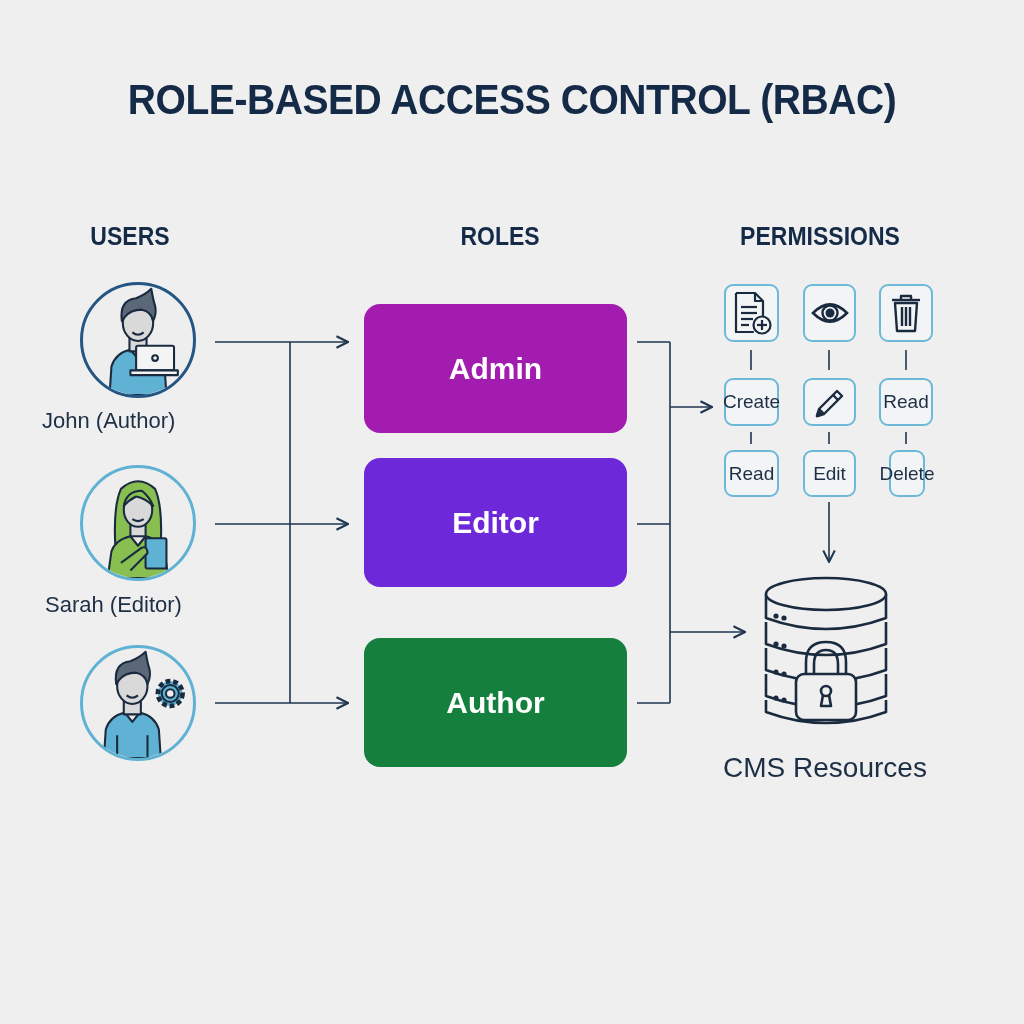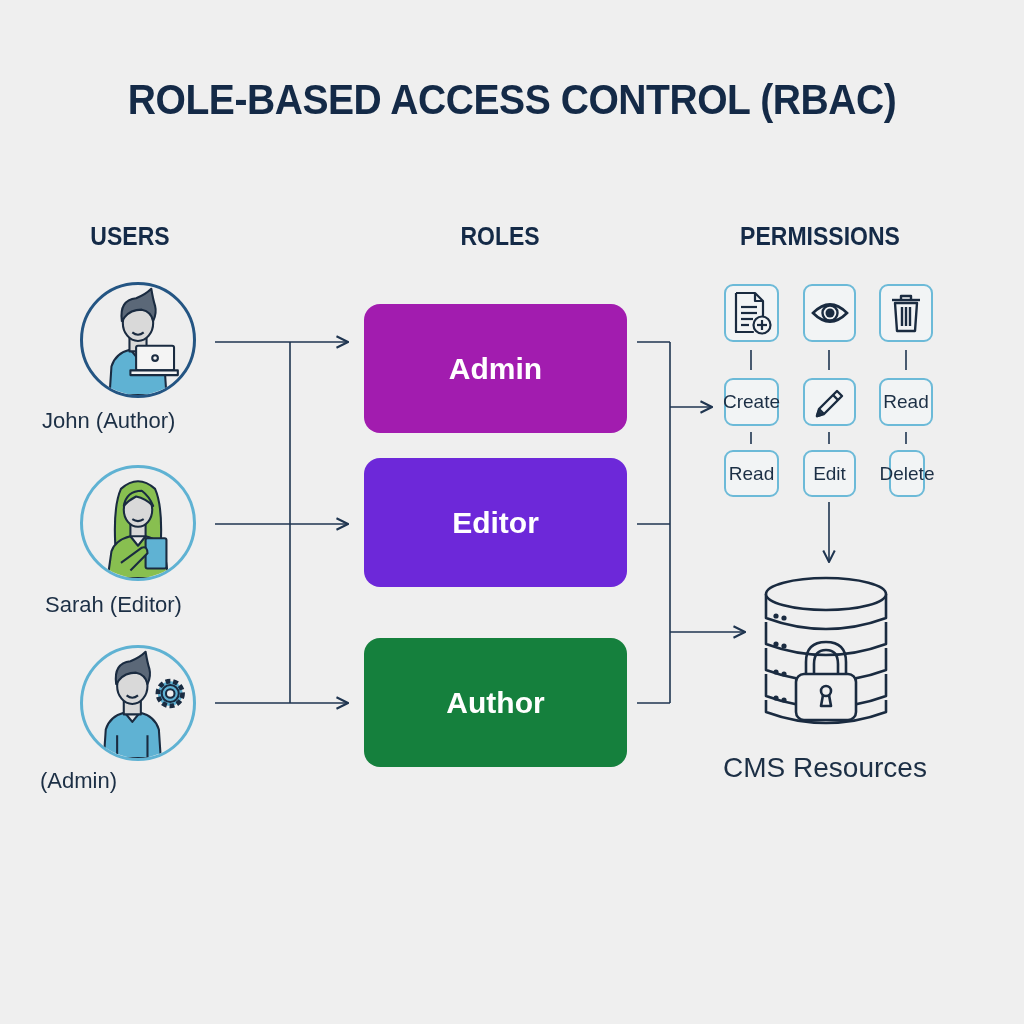--- a/index.html
+++ b/index.html
@@ -129,21 +129,20 @@
       <path d="M46 50 Q52 55 58 50" fill="none"></path>
       <line x1="36" y1="92" x2="36" y2="116"></line>
       <line x1="68" y1="92" x2="68" y2="116"></line>
       <circle cx="92" cy="48" r="13" fill="#5fb2d3" stroke-dasharray="5 3" stroke-width="5"></circle>
       <circle cx="92" cy="48" r="9" fill="#5fb2d3"></circle>
       <circle cx="92" cy="48" r="4.5" fill="#eeeeee"></circle>
     </g>
   </svg>
 </div>
 <div class="abs user-label" style="left:40px;top:768px;">
-  <div>(Admin)</div>
 </div>
 
 <div class="abs role-box" style="top:264px;background:#a21caf;margin-top:40px;">
   <span>Admin</span>
 </div>
 <div class="abs role-box" style="top:458px;background:#6d28d9;">
   <span>Editor</span>
 </div>
 <div class="abs role-box" style="top:638px;background:#15803d;">
   <span>Author</span>

